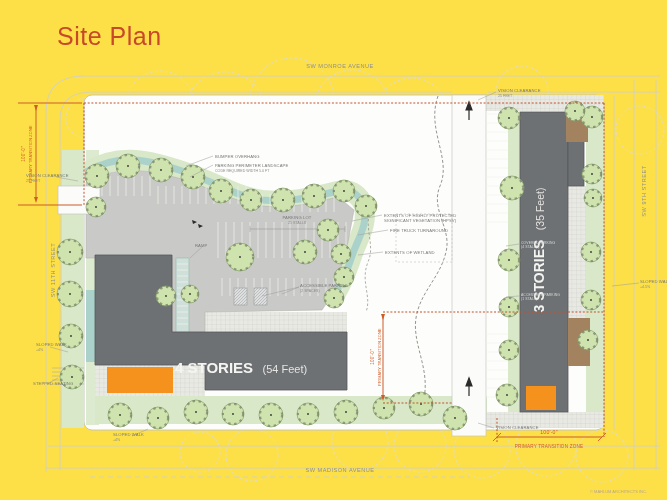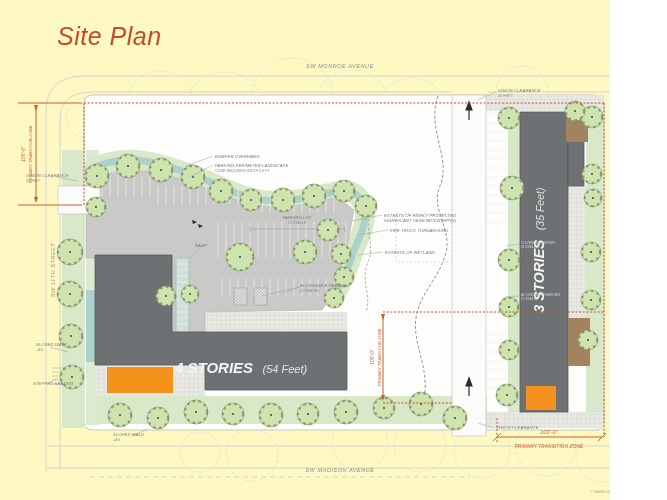--- a/index.html
+++ b/index.html
@@ -1,17 +1,17 @@
 <!DOCTYPE html>
 <html><head>
 <meta charset="utf-8">
 <style>
   html,body{margin:0;padding:0;background:#fff;}
-  .page{position:relative;width:610px;height:500px;background:#fef9c3;overflow:hidden;
-        font-family:"Liberation Sans",sans-serif;font-style:italic;}
+  .page{position:relative;width:667px;height:500px;background:#fde047;overflow:hidden;
+        font-family:"Liberation Sans",sans-serif;}
   .title{position:absolute;left:57px;top:22px;font-size:25px;color:#c8482a;letter-spacing:.5px;}
   svg{position:absolute;left:0;top:0;}
   text{font-family:"Liberation Sans",sans-serif;}
   .ann{fill:#787878;font-size:4.2px;letter-spacing:.1px;}
   .ann2{fill:#8a8a8a;font-size:3.6px;}
   .street{fill:#8f8f8f;font-size:5.6px;letter-spacing:.5px;}
   .odim{fill:#cf5b28;font-size:4.6px;letter-spacing:.2px;}
   .lead{stroke:#9a9a9a;stroke-width:.5;fill:none;}
 </style>
 </head>

